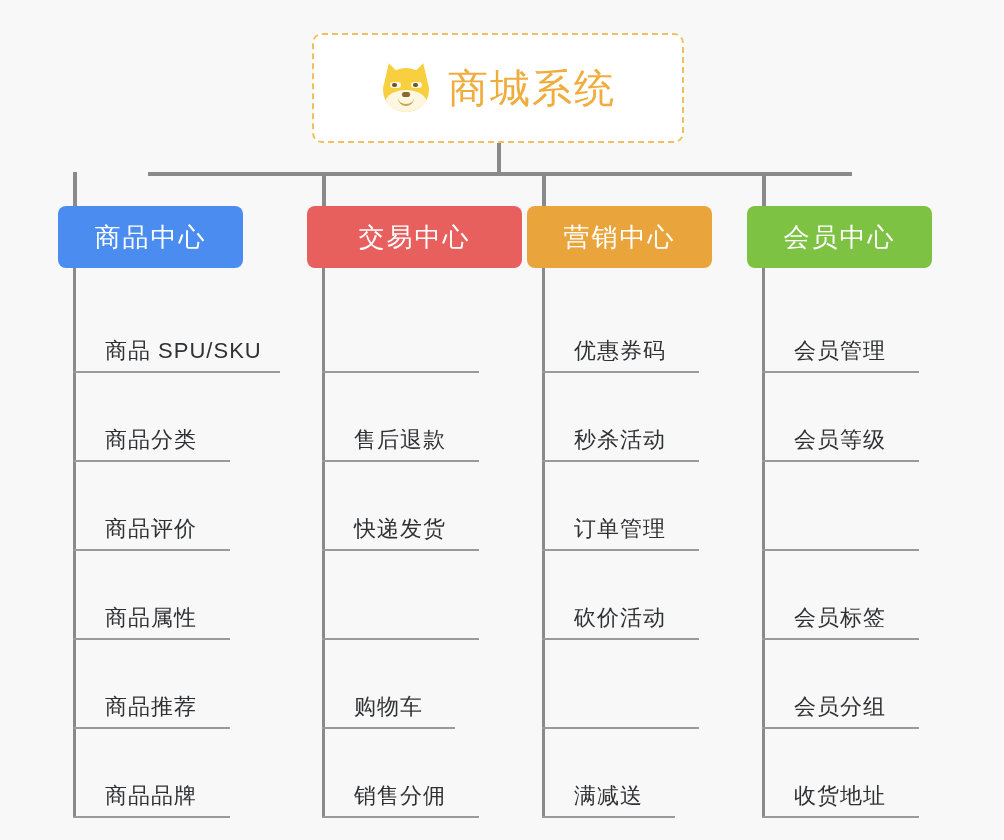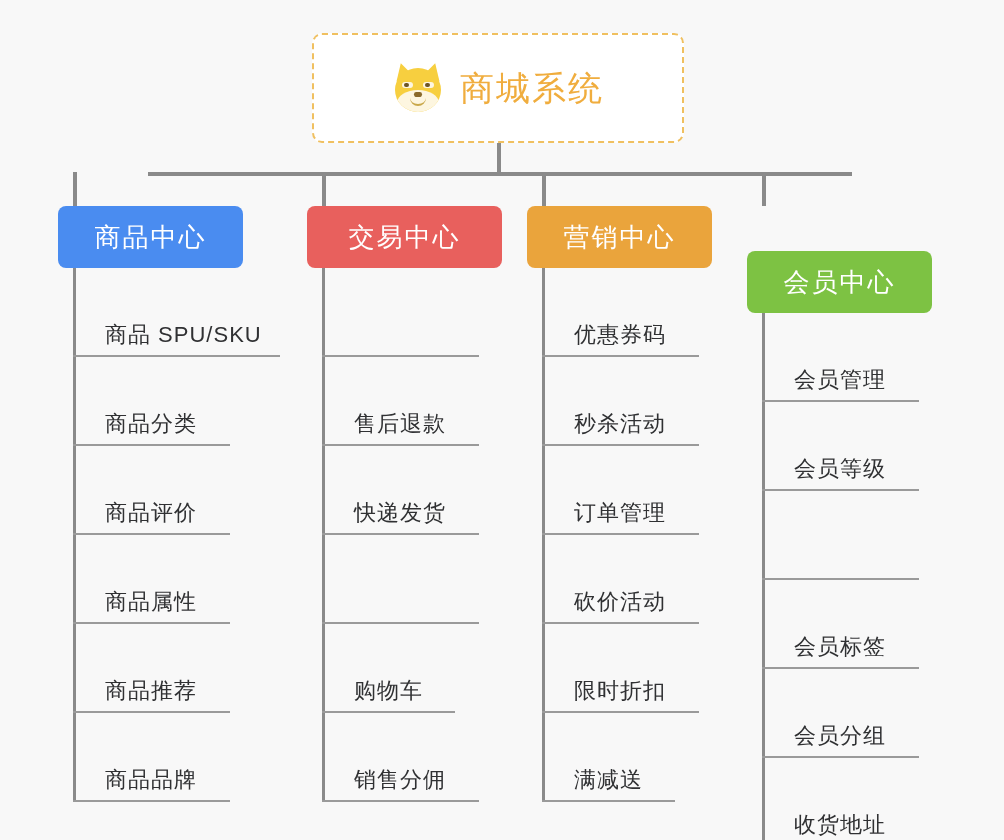--- a/index.html
+++ b/index.html
@@ -29,21 +29,21 @@
     background: #ffffff;
     border: 2px dashed #f0c060;
     border-radius: 10px;
     display: flex;
     align-items: center;
     justify-content: center;
     gap: 16px;
   }
 
   .root-title {
-    font-size: 34px;
+    font-size: 40px;
     color: #f0ad3e;
     letter-spacing: 2px;
     line-height: 1;
     white-space: nowrap;
   }
 
   
   .shiba {
     position: relative;
     width: 52px;
@@ -148,20 +148,21 @@
     color: #ffffff;
     font-size: 26px;
     letter-spacing: 2px;
     white-space: nowrap;
   }
 
   
   .leaf-list {
     position: relative;
     margin-left: 15px;
+    padding-top: 16px;
   }
   .spine {
     position: absolute;
     left: 0;
     top: 0;
     bottom: 0;
     width: 3px;
     background: #8a8a8a;
   }
 
@@ -242,21 +243,21 @@
           <span class="leaf-rule" style="width: 157px;"></span>
         </div>
         <div class="leaf">
           <span class="leaf-text">商品品牌</span>
           <span class="leaf-rule" style="width: 157px;"></span>
         </div>
       </div>
   </div>
 
   <div class="column" id="col-1" style="left: 307px; width: 185px;">
-    <div class="category-box" id="cat-1" style="background: rgb(232, 96, 93); width: 195px;">
+    <div class="category-box" id="cat-1" style="background: rgb(232, 96, 93); width: 215px;">
       <span>交易中心</span>
     </div>
     <div class="leaf-list" id="leaves-1">
       <div class="spine"></div>
     <div class="leaf">
           <span class="leaf-rule" style="width: 157px;"></span>
         </div>
         <div class="leaf">
           <span class="leaf-text">售后退款</span>
           <span class="leaf-rule" style="width: 157px;"></span>
@@ -295,32 +296,31 @@
         </div>
         <div class="leaf">
           <span class="leaf-text">订单管理</span>
           <span class="leaf-rule" style="width: 157px;"></span>
         </div>
         <div class="leaf">
           <span class="leaf-text">砍价活动</span>
           <span class="leaf-rule" style="width: 157px;"></span>
         </div>
         <div class="leaf">
-          <span class="leaf-text">限时折扣</span>
           <span class="leaf-rule" style="width: 157px;"></span>
         </div>
         <div class="leaf">
           <span class="leaf-text">满减送</span>
           <span class="leaf-rule" style="width: 133px;"></span>
         </div>
       </div>
   </div>
 
   <div class="column" id="col-3" style="left: 747px; width: 185px;">
-    <div class="category-box" id="cat-3" style="background: rgb(125, 194, 67); width: 185px; margin-top: 45px;">
+    <div class="category-box" id="cat-3" style="background: rgb(125, 194, 67); width: 185px;">
       <span>会员中心</span>
     </div>
     <div class="leaf-list" id="leaves-3">
       <div class="spine"></div>
     <div class="leaf">
           <span class="leaf-text">会员管理</span>
           <span class="leaf-rule" style="width: 157px;"></span>
         </div>
         <div class="leaf">
           <span class="leaf-text">会员等级</span>

